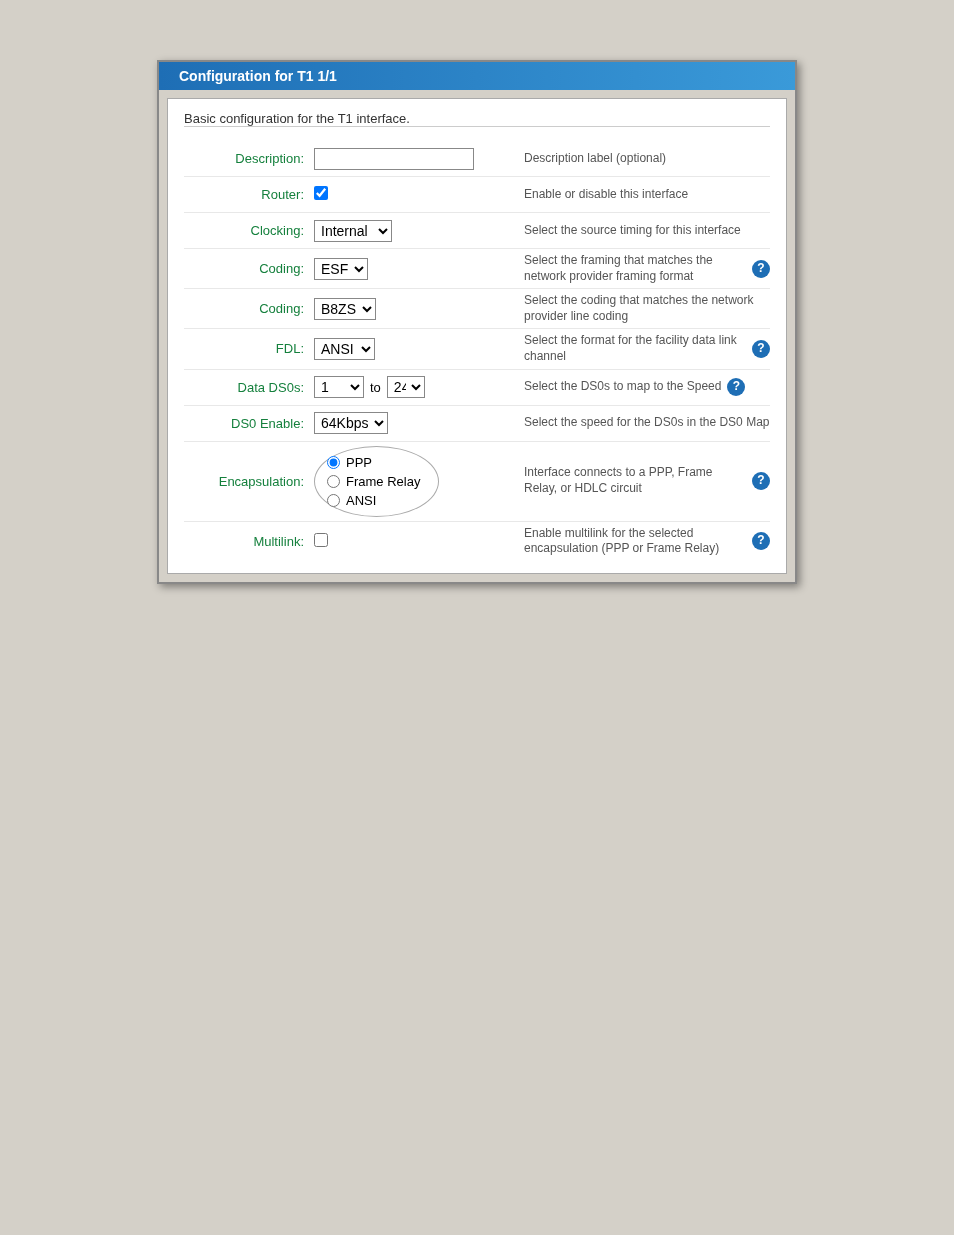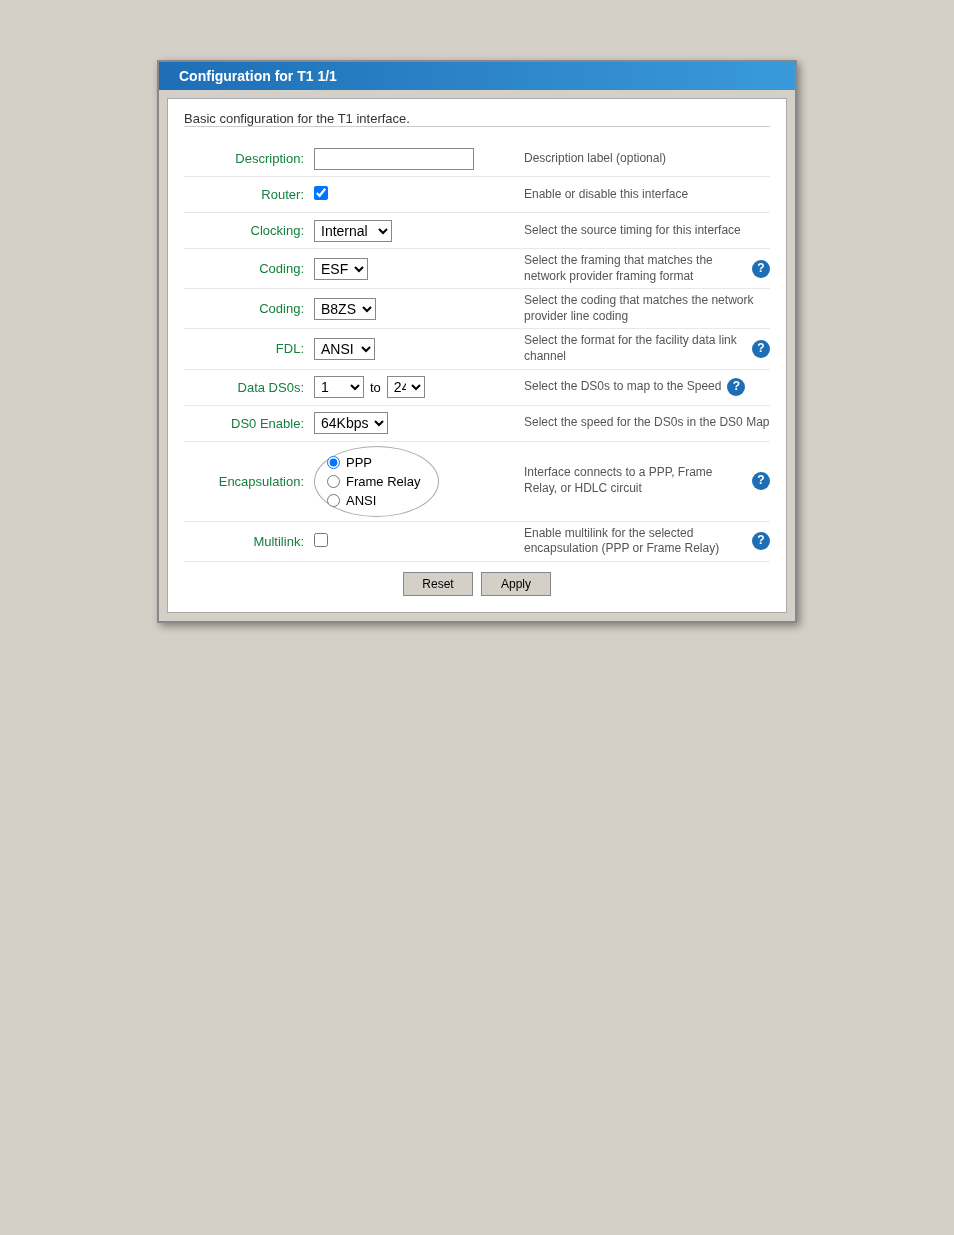--- a/index.html
+++ b/index.html
@@ -291,18 +291,14 @@
       <div class="label-cell">Multilink:</div>
       <div class="control-cell">
         <input type="checkbox" style="">
       </div>
       <div class="help-cell">
         <span>Enable multilink for the selected encapsulation (PPP or Frame Relay)</span>
         <div class="help-icon">?</div>
       </div>
     </div>
 
-    <div class="button-row">
-      <button>Reset</button>
-      <button>Apply</button>
-    </div>
   </div>
 </div>
 
 </body></html>

